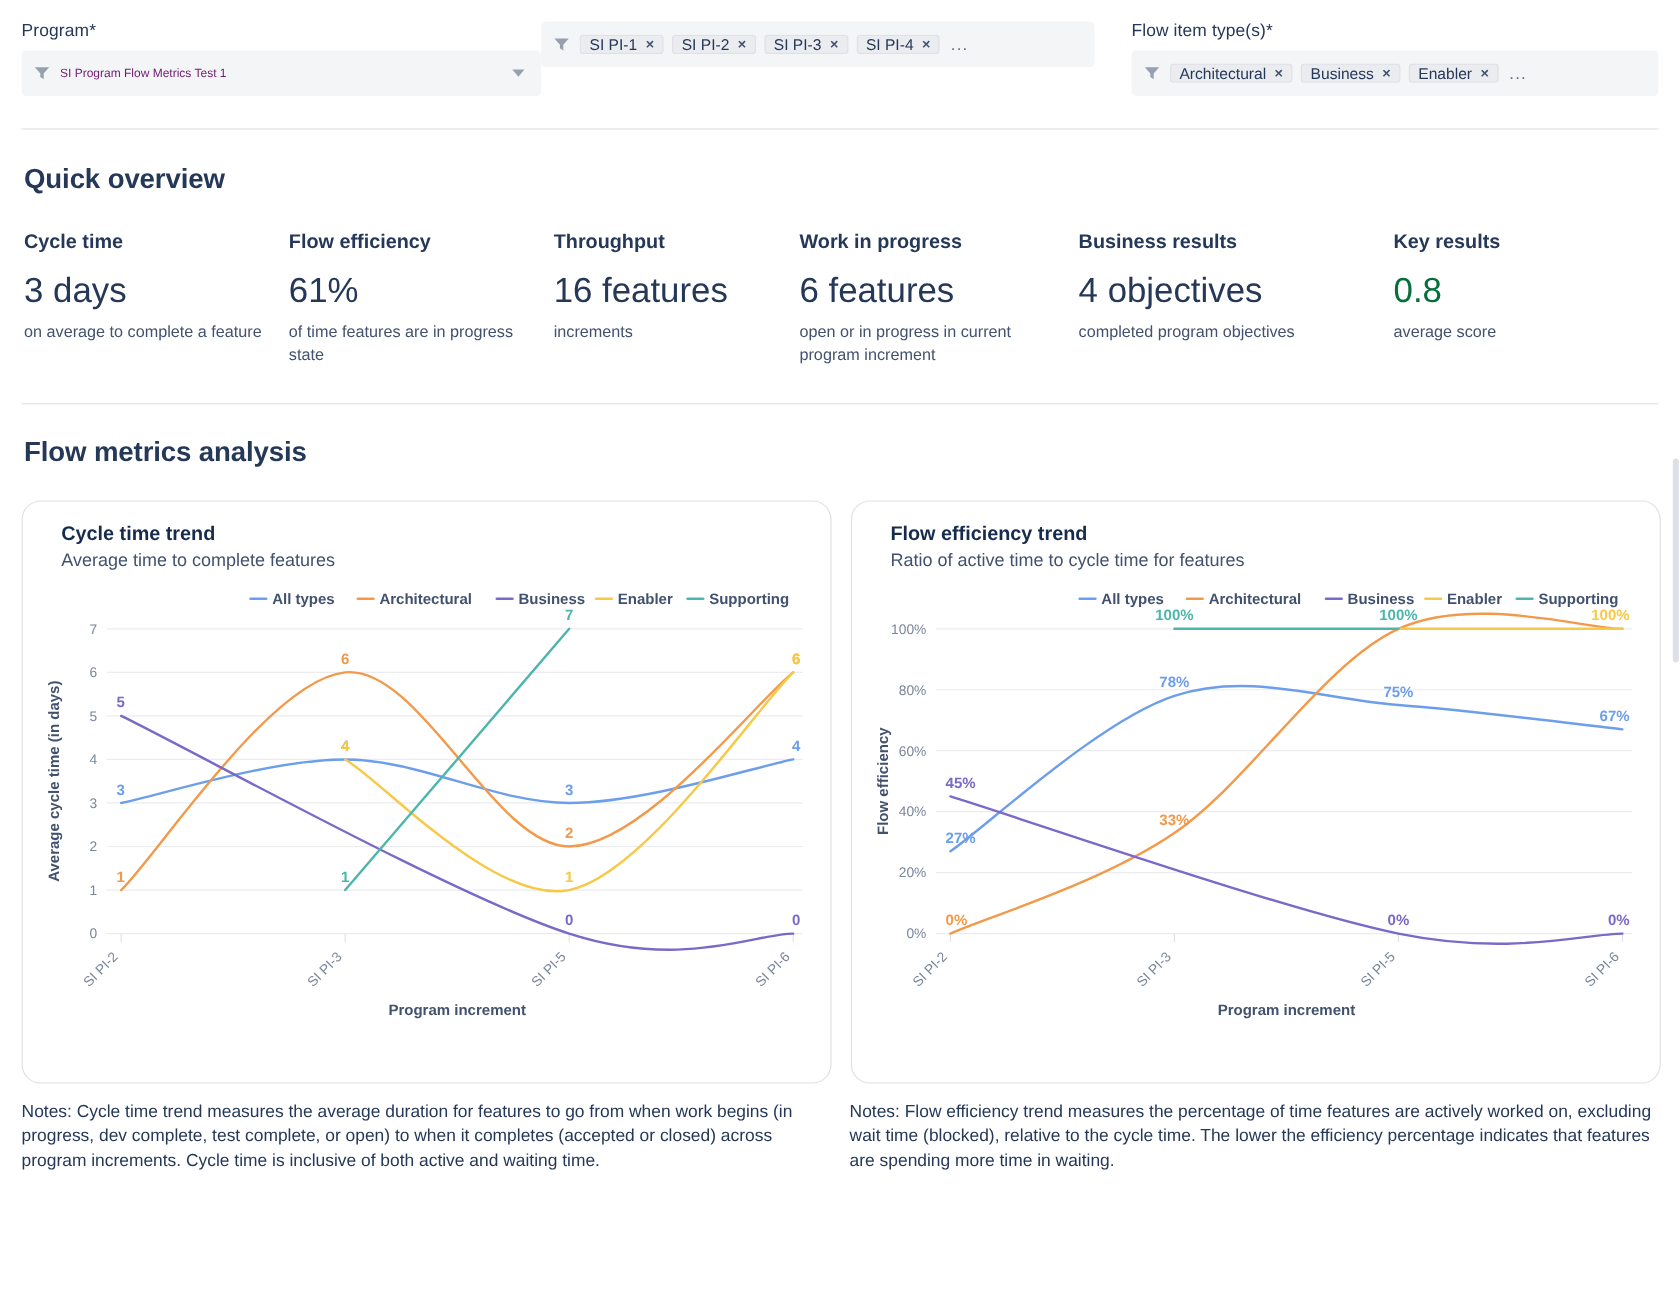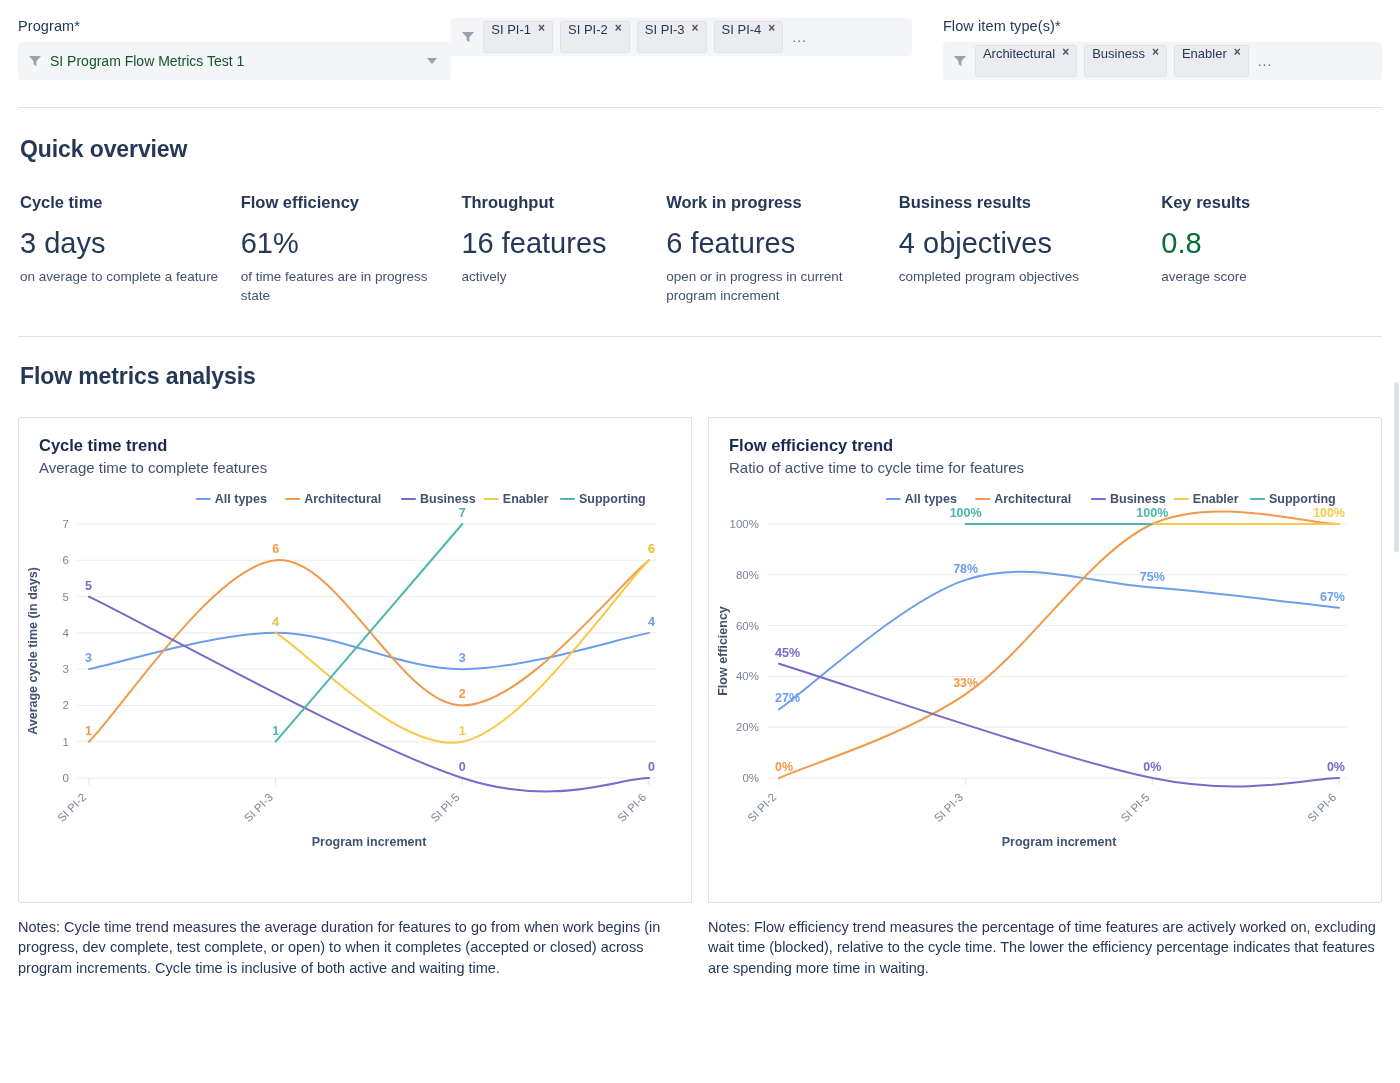--- a/index.html
+++ b/index.html
@@ -34,43 +34,43 @@
     background: #f4f5f7;
     border-radius: 4px;
     height: 38px;
     display: flex;
     align-items: center;
     padding: 0 10px;
     gap: 8px;
   }
   .funnel-icon { flex: 0 0 auto; width: 14px; height: 14px; display:block; }
   .select-value {
-    font-size: 14px;
-    color: #14532d;
+    font-size: 10px;
+    color: #701a75;
     flex: 1 1 auto;
     white-space: nowrap;
     overflow: hidden;
     text-overflow: ellipsis;
   }
   .caret {
     width: 0; height: 0;
     border-left: 5px solid transparent;
     border-right: 5px solid transparent;
     border-top: 6px solid #97a0af;
     flex: 0 0 auto;
     margin-right: 4px;
   }
   .chip {
     display: inline-flex;
-    align-items: flex-start;
+    align-items: center;
     gap: 7px;
     background: #ebecf0;
     border: 1px solid #dfe1e6;
     border-radius: 3px;
-    height: 32px;
+    height: 16px;
     padding: 0 7px;
     font-size: 13px;
     color: #253858;
     white-space: nowrap;
   }
   .chip-x {
     font-size: 12px;
     font-weight: bold;
     color: #42526e;
     line-height: 1;
@@ -136,24 +136,24 @@
 
   
   .charts {
     display: flex;
     gap: 16px;
     padding: 27px 18px 0 18px;
   }
   .card {
     background: #fff;
     border: 1px solid #dfe1e6;
-    border-radius: 2px;
+    border-radius: 16px;
     width: 675px;
     height: 486px;
-    padding: 16px 14px 8px 2px;
+    padding: 16px 14px 8px 14px;
     position: relative;
   }
   .card-title {
     font-size: 16.5px;
     font-weight: bold;
     color: #172b4d;
     margin: 2px 0 4px 18px;
   }
   .card-sub {
     font-size: 15px;
@@ -275,21 +275,21 @@
       <div class="metric-sub">on average to complete a feature</div>
     </div>
     <div class="metric">
       <div class="metric-label">Flow efficiency</div>
       <div class="metric-value">61%</div>
       <div class="metric-sub">of time features are in progress state</div>
     </div>
     <div class="metric">
       <div class="metric-label">Throughput</div>
       <div class="metric-value">16 features</div>
-      <div class="metric-sub">actively</div>
+      <div class="metric-sub">increments</div>
     </div>
     <div class="metric">
       <div class="metric-label">Work in progress</div>
       <div class="metric-value">6 features</div>
       <div class="metric-sub">open or in progress in current program increment</div>
     </div>
     <div class="metric">
       <div class="metric-label">Business results</div>
       <div class="metric-value">4 objectives</div>
       <div class="metric-sub">completed program objectives</div>

